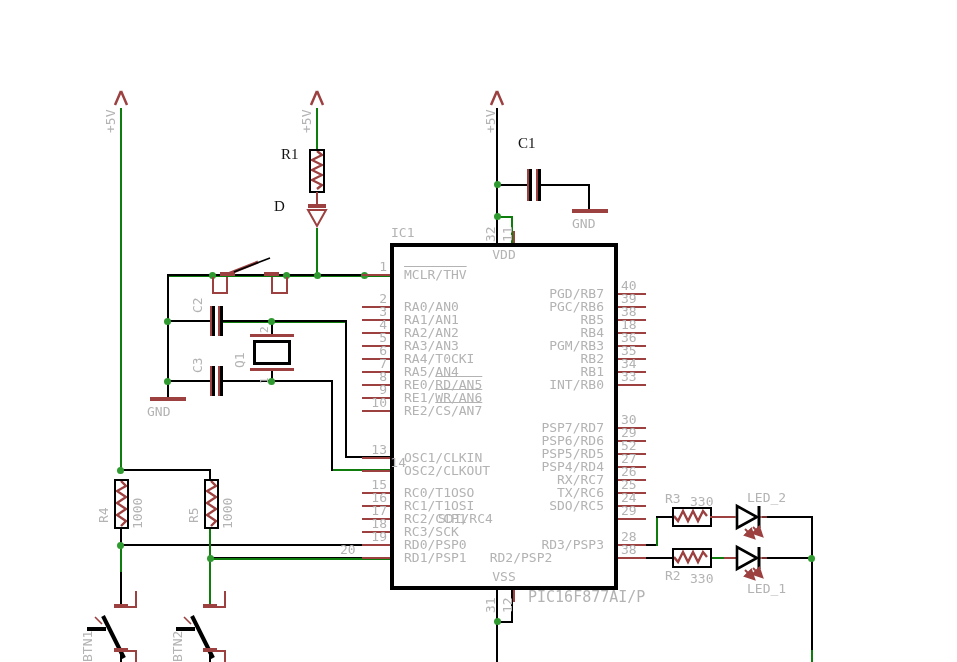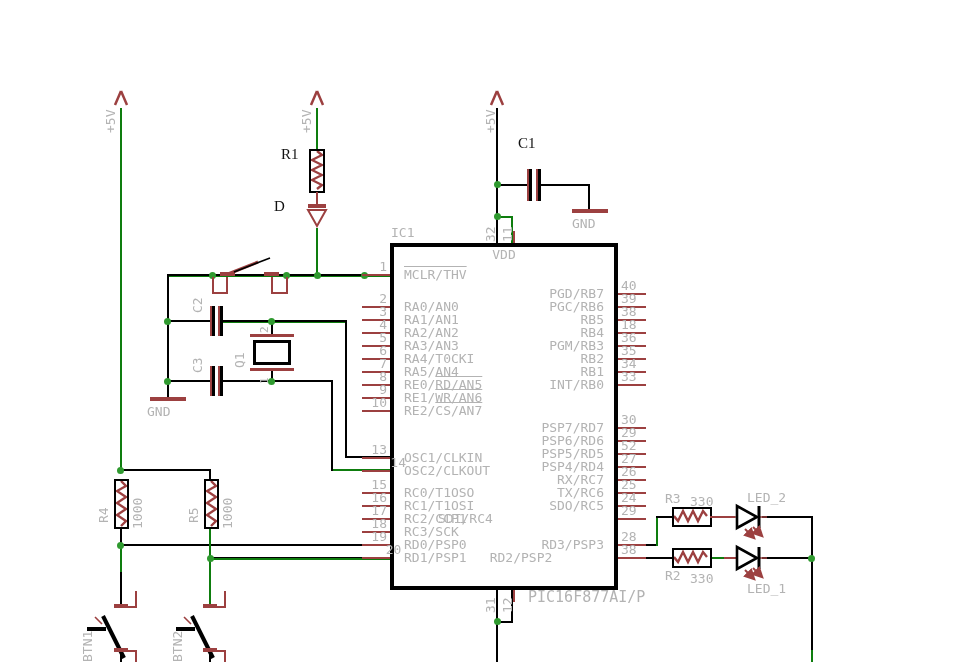--- a/index.html
+++ b/index.html
@@ -261,20 +261,21 @@
       <line x1="26" y1="3" x2="26" y2="25" stroke="#000" stroke-width="3"></line>
       <line x1="12" y1="26" x2="20" y2="34" stroke="#9c4040" stroke-width="2" marker-end="url(#ah)"></line>
       <line x1="20" y1="24" x2="28" y2="32" stroke="#9c4040" stroke-width="2" marker-end="url(#ah)"></line>
     </svg>
     <div class="glabel" style="left:747px;top:582px">LED_1</div>
   </div>
 
   <div class="glabel" style="left:391px;top:226px">IC1</div>
   <div class="ic"></div>
   <div class="glabel ctr" style="left:390px;top:248px;width:228px">VDD</div>
+  <div class="glabel ctr" style="left:390px;top:570px;width:228px">VSS</div>
   <div class="glabel" style="left:528px;top:591px;font-size:15px">PIC16F877AI/P</div>
 
   <div class="vlabel" style="left:484px;top:242px">32</div>
   <div class="vlabel" style="left:501px;top:242px">11</div>
   <div class="vlabel" style="left:484px;top:613px">31</div>
   <div class="vlabel" style="left:501px;top:613px">12</div>
   <div class="rwire" style="left:513px;top:590px;width:2px;height:12px"></div>
   <div class="rwire" style="left:513px;top:231px;width:2px;height:12px"></div>
 
   <div id="pins">
@@ -323,21 +324,21 @@
       <div class="stub" style="left:362px;top:518px"></div>
       <div class="icnum" style="left:360px;top:505px;width:27px;text-align:right">17</div>
       <div class="icname" style="left:404px;top:512px">RC2/CCP1</div>
       <div class="stub" style="left:362px;top:531px"></div>
       <div class="icnum" style="left:360px;top:518px;width:27px;text-align:right">18</div>
       <div class="icname" style="left:404px;top:525px">RC3/SCK</div>
       <div class="stub" style="left:362px;top:544px"></div>
       <div class="icnum" style="left:360px;top:531px;width:27px;text-align:right">19</div>
       <div class="icname" style="left:404px;top:538px">RD0/PSP0</div>
       <div class="stub" style="left:362px;top:557px"></div>
-      <div class="icnum" style="left:380px;top:544px;width:27px;text-align:center">20</div>
+      <div class="icnum" style="left:340px;top:544px;width:27px;text-align:left">20</div>
       <div class="icname" style="left:404px;top:551px">RD1/PSP1</div>
       <div class="stub" style="left:618px;top:293px"></div>
       <div class="icnum" style="left:621px;top:280px;width:27px">40</div>
       <div class="icname" style="left:438px;top:287px;width:166px;text-align:right">PGD/RB7</div>
       <div class="stub" style="left:618px;top:306px"></div>
       <div class="icnum" style="left:621px;top:293px;width:27px">39</div>
       <div class="icname" style="left:438px;top:300px;width:166px;text-align:right">PGC/RB6</div>
       <div class="stub" style="left:618px;top:319px"></div>
       <div class="icnum" style="left:621px;top:306px;width:27px">38</div>
       <div class="icname" style="left:438px;top:313px;width:166px;text-align:right">RB5</div>

